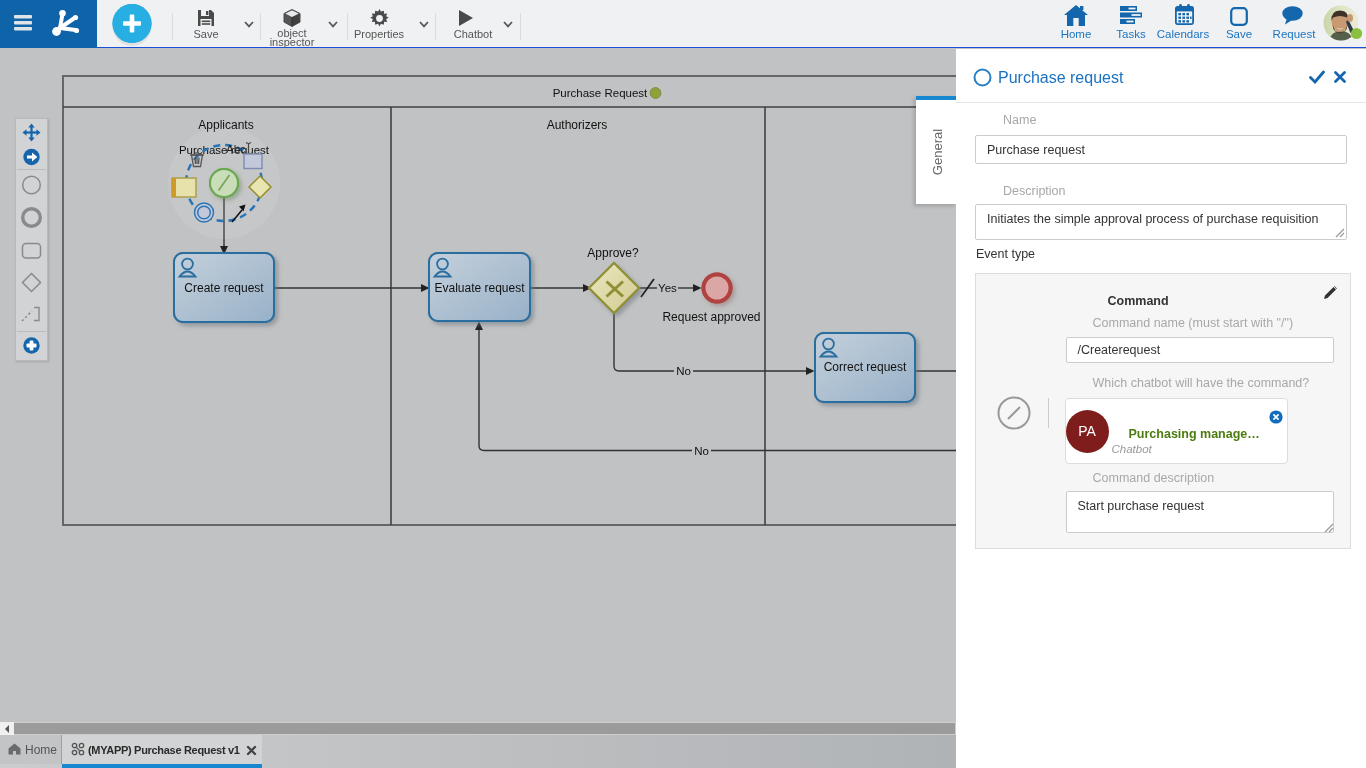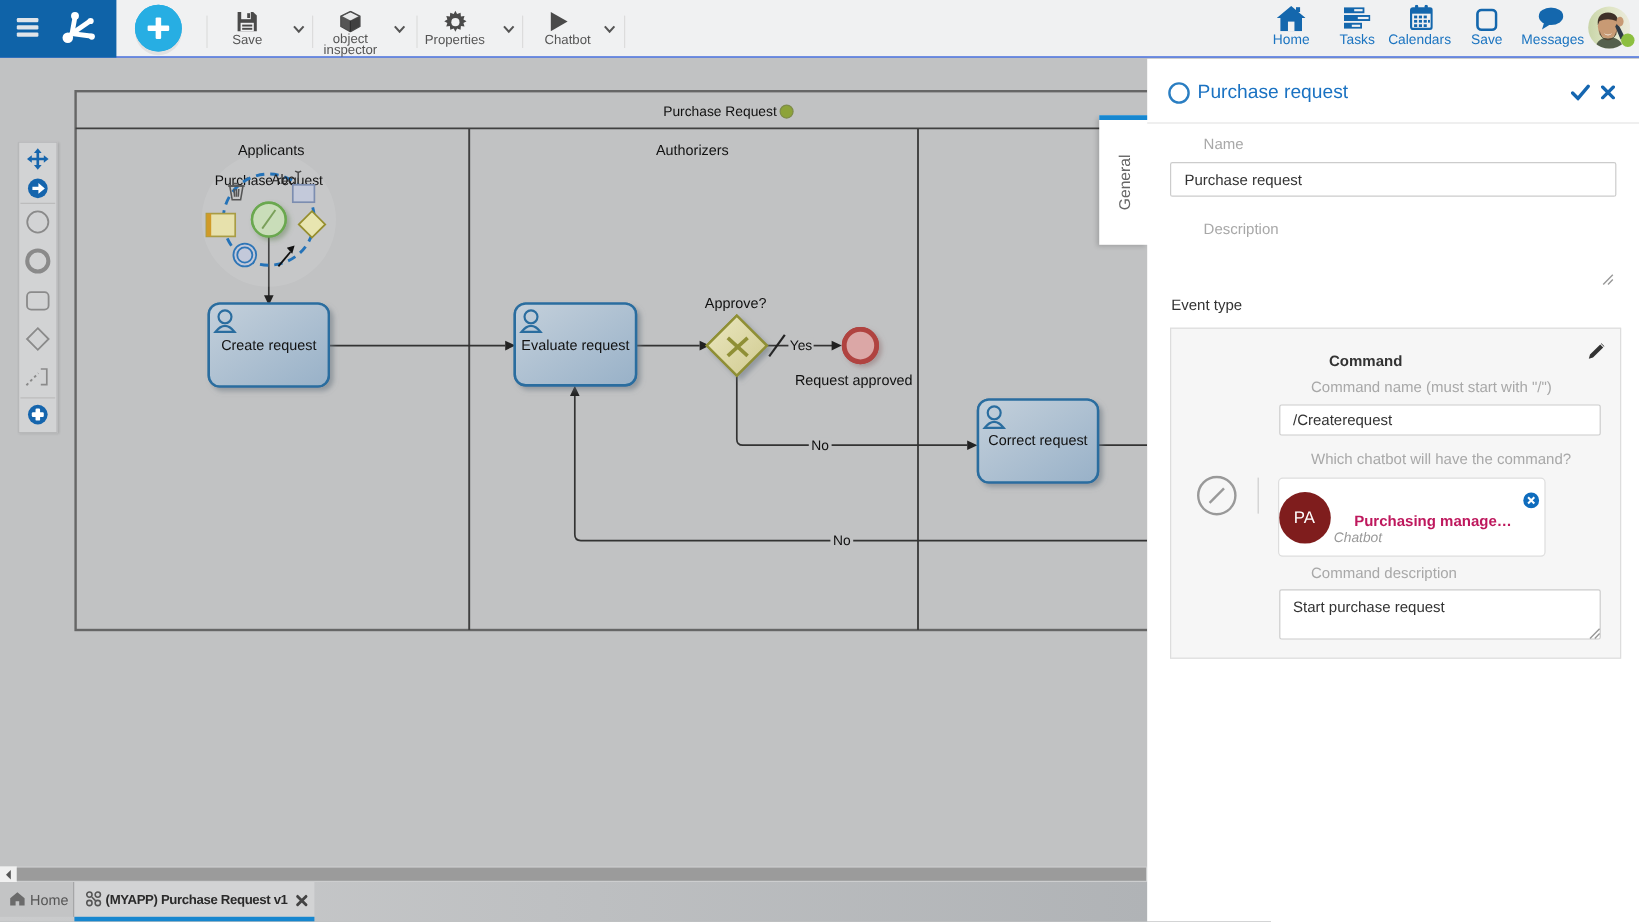--- a/index.html
+++ b/index.html
@@ -147,21 +147,21 @@
 
   <svg class="ricon" style="left:1230px;top:7px;" width="18" height="19">
       <rect x="1.2" y="1.2" width="15.6" height="16.6" rx="3.5" fill="none" stroke="#1467ad" stroke-width="2.2"></rect>
     </svg>
   <div class="rlabel" style="left:1213px;top:28px;width:52px;">Save</div>
 
   <svg class="ricon" style="left:1282px;top:6px;" width="21" height="19" viewBox="0 0 21 19">
     <ellipse cx="10.5" cy="7.5" rx="10.2" ry="7.3" fill="#1467ad"></ellipse>
     <path d="M5 12 L3 18.5 L11 13.5 Z" fill="#1467ad"></path>
   </svg>
-  <div class="rlabel" style="left:1263px;top:28px;width:62px;">Messages</div>
+  <div class="rlabel" style="left:1263px;top:28px;width:62px;">Request</div>
 
   <svg style="position:absolute;left:1323px;top:5px;" width="40" height="40">
     <defs>
       <clipPath id="avc">
           <circle cx="18" cy="18" r="17.5"></circle>
         </clipPath>
       <linearGradient id="avbg" x1="0" y1="0" x2="1" y2="0">
         <stop offset="0" stop-color="#c8d4a8"></stop>
           <stop offset="0.5" stop-color="#dfe5c4"></stop>
           <stop offset="1" stop-color="#eceadd"></stop>
@@ -391,20 +391,21 @@
     </svg>
   <svg style="position:absolute;left:378px;top:22px;" width="12" height="12">
       <path d="M1.5 1.5 L10.5 10.5 M10.5 1.5 L1.5 10.5" stroke="#1566b0" stroke-width="2.7" stroke-linecap="round"></path>
     </svg>
   <div style="position:absolute;left:0;top:53px;width:410px;height:1px;background:#e4e4e4;"></div>
 
   <div class="plabel" style="left:20px;top:64px;">Name</div>
   <div class="pinput" style="left:19px;top:86px;width:372px;height:29px;">Purchase request</div>
 
   <div class="plabel" style="left:20px;top:135px;">Description</div>
+  <div class="pinput" style="left:19px;top:155px;width:372px;height:36px;align-items:flex-start;padding-top:7px;">Initiates the simple approval process of purchase requisition</div>
   <svg style="position:absolute;left:379px;top:179px;" width="10" height="10">
       <path d="M9 1 L1 9 M9 5 L5 9" stroke="#999" stroke-width="1.2"></path>
     </svg>
 
   <div style="position:absolute;left:20px;top:198px;font-size:12.5px;color:#333;">Event type</div>
 
   <div style="position:absolute;left:18.5px;top:223.5px;width:376px;height:276px;background:#f6f6f6;border:1px solid #ddd;">
     <svg style="position:absolute;left:346px;top:11px;" width="16" height="16" viewBox="0 0 16 16">
       <path d="M2 14 L3 10.5 L11.5 2 L14 4.5 L5.5 13 Z M12.5 1 L15 3.5 L14.6 3.9 L12.1 1.4 Z" fill="#333"></path>
     </svg>
@@ -414,21 +415,21 @@
     <div class="plabel" style="left:90px;top:102px;">Which chatbot will have the command?</div>
 
     <svg style="position:absolute;left:21px;top:122px;" width="34" height="34">
         <circle cx="17" cy="17" r="15.5" fill="none" stroke="#999" stroke-width="2"></circle>
         <line x1="11" y1="23" x2="23" y2="11" stroke="#999" stroke-width="2"></line>
       </svg>
     <div style="position:absolute;left:72.5px;top:124px;width:1px;height:30px;background:#ccc;"></div>
 
     <div style="position:absolute;left:89px;top:124px;width:223px;height:66px;background:#fff;border:1px solid #ddd;border-radius:4px;">
       <div style="position:absolute;left:0;top:11px;width:43px;height:43px;border-radius:50%;background:#7f1d1d;color:#fff;font-size:14px;display:flex;align-items:center;justify-content:center;">PA</div>
-      <div style="position:absolute;left:63px;top:28px;font-size:12.5px;font-weight:bold;color:#be185d;">Purchasing manage…</div>
+      <div style="position:absolute;left:63px;top:28px;font-size:12.5px;font-weight:bold;color:#4d7c0f;">Purchasing manage…</div>
       <div style="position:absolute;left:46px;top:44px;font-size:11.5px;font-style:italic;color:#999;">Chatbot</div>
       <svg style="position:absolute;left:203px;top:11px;" width="14" height="14">
           <circle cx="7" cy="7" r="6.6" fill="#0f6cbd"></circle>
           <path d="M4.4 4.4 L9.6 9.6 M9.6 4.4 L4.4 9.6" stroke="#fff" stroke-width="1.7"></path>
         </svg>
     </div>
 
     <div class="plabel" style="left:90px;top:197px;">Command description</div>
     <div class="pinput" style="left:90px;top:217px;width:268px;height:42px;align-items:flex-start;padding-top:7px;">Start purchase request</div>
     <svg style="position:absolute;left:348px;top:249px;" width="10" height="10">

